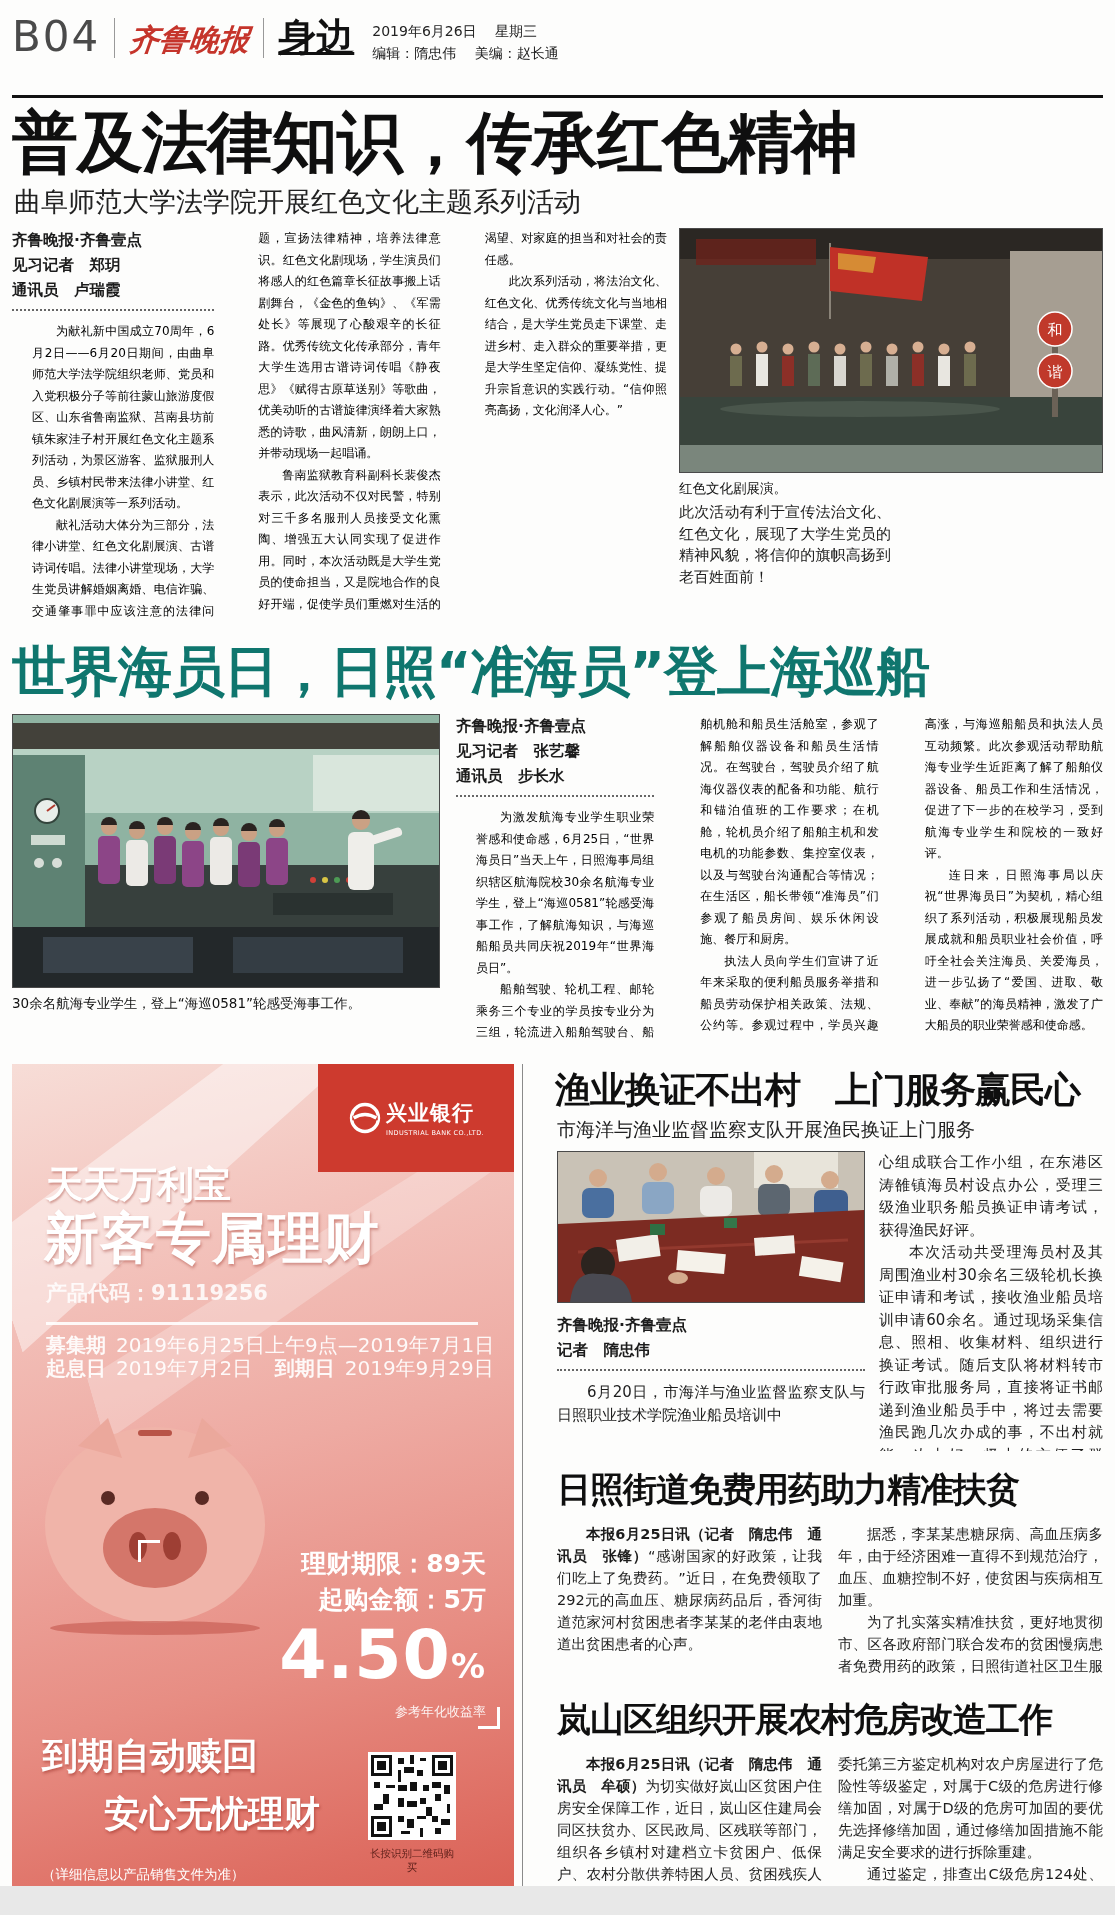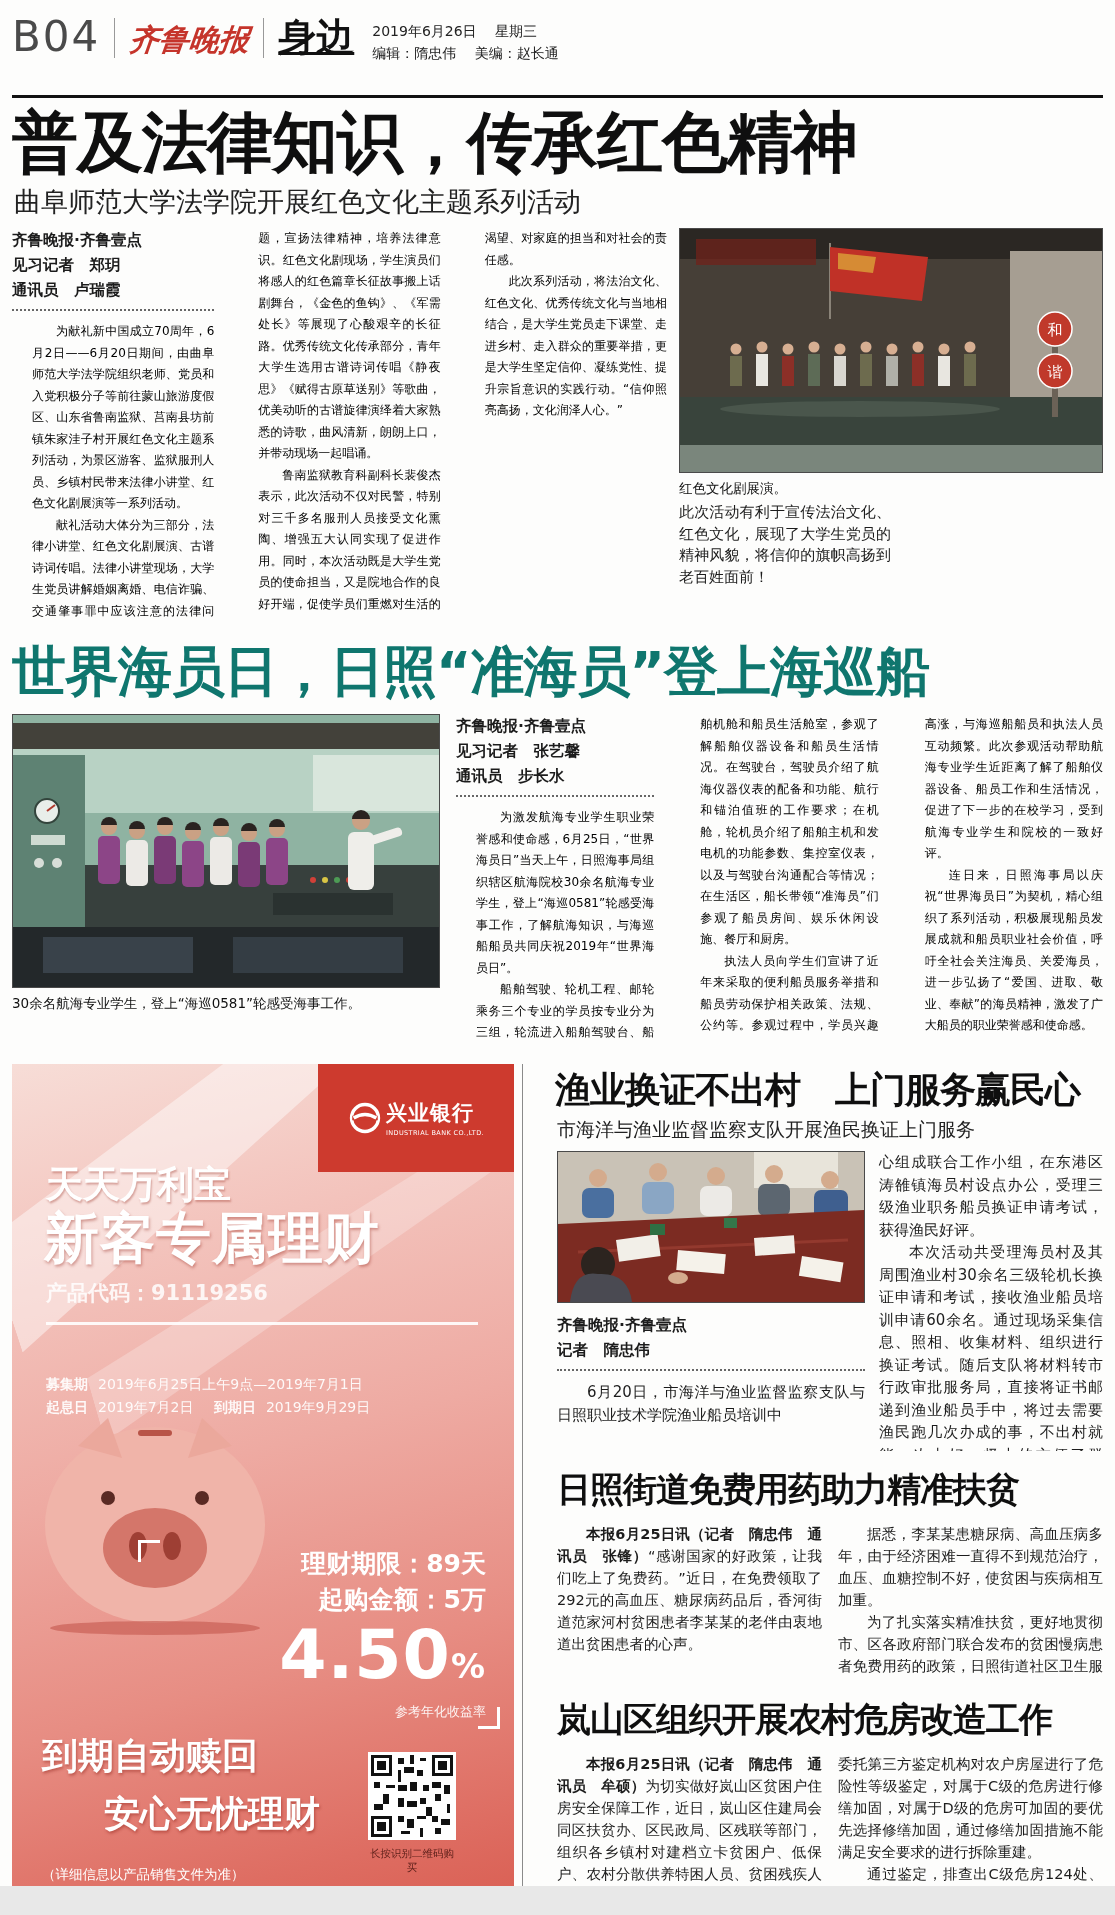--- a/index.html
+++ b/index.html
@@ -51,21 +51,21 @@
                 transform:rotate(-16deg); clip-path:polygon(0 60%,100% 0,100% 18%,0 90%); }
   .ad-bankblock { position:absolute; right:0; top:0; width:196px; height:108px; background:#cd3a2e;
                   display:flex; align-items:center; justify-content:center; gap:4px; }
   .bank-cn { font-size:21px; font-weight:bold; letter-spacing:1px; }
   .bank-en { font-size:6.5px; letter-spacing:.4px; display:block; margin-top:2px; }
   .ad-family { position:absolute; left:34px; top:96px; font-size:37px; font-weight:bold; text-shadow:1px 2px 2px rgba(150,40,30,.35); }
   .ad-headline { position:absolute; left:32px; top:138px; font-size:55px; font-weight:bold; letter-spacing:1px;
                  text-shadow:1px 2px 3px rgba(150,40,30,.4); }
   .ad-code { position:absolute; left:34px; top:215px; font-size:21px; font-weight:bold; color:rgba(255,255,255,.85); }
   .ad-hr { position:absolute; left:34px; top:258px; width:432px; height:3px; background:rgba(255,255,255,.9); }
-  .ad-dates { position:absolute; left:34px; top:270px; font-size:14px; line-height:23px; color:rgba(255,255,255,.92);margin-top:39px; }
+  .ad-dates { position:absolute; left:34px; top:270px; font-size:20px; line-height:23px; color:rgba(255,255,255,.92); }
   .ad-dates b { margin-right:10px; }
   .ad-dates .sp { margin-left:16px; }
   .pig { position:absolute; left:18px; top:336px; }
   .ratebox { position:absolute; right:28px; top:482px; width:330px; text-align:right; }
   .ratebox .corner-tl { position:absolute; left:-18px; top:-6px; width:22px; height:22px;
                         border-left:3px solid #fff; border-top:3px solid #fff; }
   .ratebox .corner-br { position:absolute; right:-14px; bottom:-8px; width:22px; height:22px;
                         border-right:3px solid #fff; border-bottom:3px solid #fff; }
   .rate-term { font-size:25px; font-weight:bold; line-height:36px; }
   .rate-big { font-size:68px; font-weight:bold; line-height:74px; letter-spacing:1px; }

